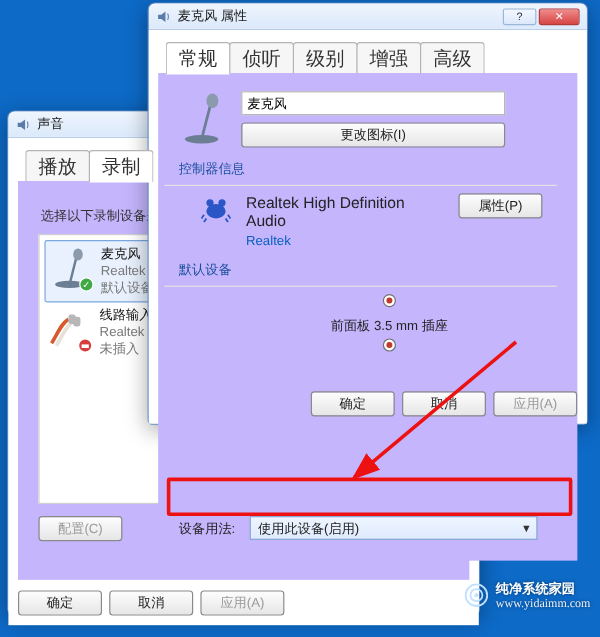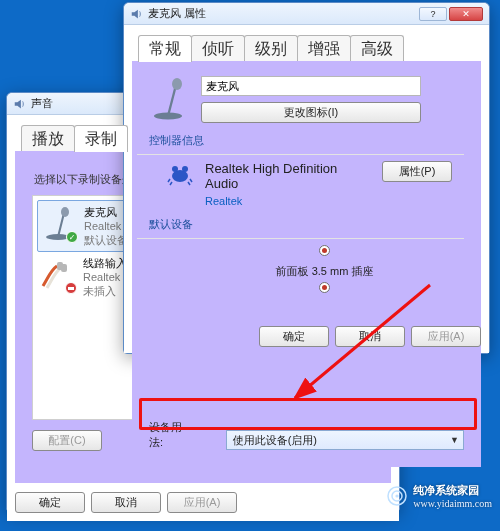--- a/index.html
+++ b/index.html
@@ -49,21 +49,21 @@
   .textbox { width:220px; height:20px; border:1px solid #b7b7b7; padding:1px 4px; font-size:11px; background:#fff; }
   .link { color:#0a5fc1; cursor:pointer; }
 
   .radio-row { display:flex; align-items:center; gap:8px; font-size:11px; margin:3px 0;flex-direction:column; }
   .radio-dot { width:11px; height:11px; border:1px solid #707070; border-radius:50%; display:inline-flex; align-items:center; justify-content:center; background:#fff; }
   .radio-dot.checked::after { content:""; width:5px; height:5px; background:#c0392b; border-radius:50%; }
 
   .selectbox { width:240px; height:20px; border:1px solid #8aa9d2; background:linear-gradient(#eef5ff,#dfeafe); display:flex; align-items:center; justify-content:space-between; padding:0 4px 0 6px; font-size:11px;margin-left:12px; }
   .selectbox .chev { font-size:9px; color:#333; }
 
-  .usage-row { display:flex; align-items:flex-end; gap:18px; }
+  .usage-row { display:flex; align-items:center; }
   .usage-label { font-size:11px; color:#222; }
 
   
   .redbox { position:absolute; border:3px solid #e11; border-radius:2px; pointer-events:none; }
   
   .arrow-svg { position:absolute; pointer-events:none; }
 
   .divider { height:1px; background:#e3e3e3; margin:6px -12px; }
 
   

